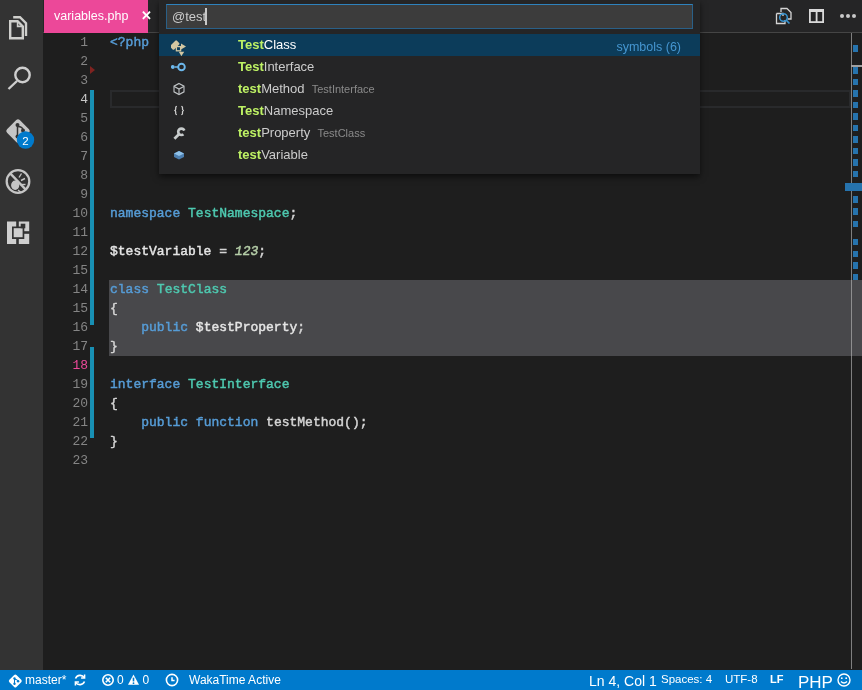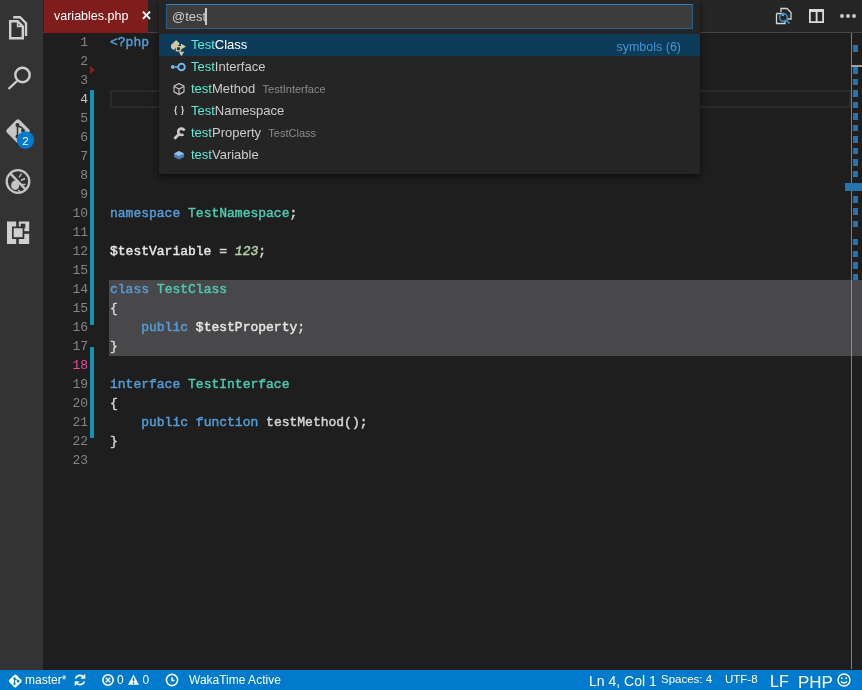--- a/index.html
+++ b/index.html
@@ -7,21 +7,21 @@
     font-family:"Liberation Sans", sans-serif; }
   .abs { position:absolute; }
   #root { position:relative; width:862px; height:690px; background:#1e1e1e; }
 
   
   #actbar { left:0; top:0; width:43px; height:670px; background:#333333; }
 
   
   #header { left:43px; top:0; width:819px; height:33px; background:#252526;
             border-bottom:1px solid #454545; }
-  #tab { left:44px; top:0; width:104px; height:33px; background:#7f1d1d; z-index:3; }
+  #tab { left:44px; top:0; width:104px; height:33px; background:#ec4899; z-index:3; }
   #tab .lbl { position:absolute; left:10px; top:9px; font-size:12.5px; color:#ffffff; }
   #tab .close { position:absolute; left:97px; top:8px; font-size:13px; color:#ffffff; font-weight:bold; }
 
   
   .ln { position:absolute; left:56px; width:32px; text-align:right;
         font:13px/19px "Liberation Mono", monospace; color:#858585; }
   .code { position:absolute; left:110px; font:13px/19px "Liberation Mono", monospace;
           color:#d4d4d4; white-space:pre; -webkit-text-stroke:0.45px; }
   .kw { color:#569cd6; } .ty { color:#4ec9b0; } .vr { color:#e5e5e5; }
   .nu { color:#b5cea8;font-style:italic; } .pl { color:#d4d4d4; }
@@ -34,21 +34,21 @@
   
   #qo { left:159px; top:0; width:541px; height:174px; background:#252526; z-index:5;
         box-shadow:0 3px 6px rgba(0,0,0,0.55); }
   #qinput { position:absolute; left:7px; top:4px; width:527px; height:25px;
             background:#3c3c3c; border:1px solid #2a6088; border-top-color:#2e82bd; }
   #qinput .txt { position:absolute; left:5px; top:4px; font-size:13px; color:#cccccc; }
   #qinput .cursor { position:absolute; left:38px; top:3px; width:1.5px; height:17px; background:#c8c8c8; }
   .row { position:absolute; left:0; width:541px; height:22px; }
   .row .ic { position:absolute; left:12px; top:3px; width:16px; height:16px; }
   .row .tx { position:absolute; left:32px; top:3px; font-size:13px; color:#cccccc; white-space:pre; }
-  .row .hl { color:#5eead4; font-weight:normal; }
+  .row .hl { color:#bef264; font-weight:bold;margin-left:47px; }
   .row .desc { font-size:11px; color:#8a8a8a; }
   .row.sel { background:#0c3c5a; }
   .row.sel .tx { color:#ffffff; }
   .grp { position:absolute; right:19px; top:6px; font-size:12.5px; color:#4596d1; }
 </style>
 </head>
 <body>
 <div id="root">
 
   <div class="abs" id="header"></div>
@@ -306,16 +306,16 @@
         <path d="M-3 1.5 Q0 4.4 3 1.5" fill="none" stroke="#ffffff" stroke-width="1.4"></path>
       </g>
     </svg>
     <span class="it" style="left:25px;">master*</span>
     <span class="it" style="left:117px;">0</span>
     <span class="it" style="left:142.5px;">0</span>
     <span class="it" style="left:181px;margin-left:8px;">WakaTime Active</span>
     <span class="it" style="left:589px;font-size:14px;">Ln 4, Col 1</span>
     <span class="it" style="left:661px;font-size:11.5px;">Spaces: 4</span>
     <span class="it" style="left:725px;font-size:11.5px;">UTF-8</span>
-    <span class="it" style="left:770px;font-size:16px;">LF</span>
+    <span class="it" style="left:770px;font-size:11px;font-weight:bold;">LF</span>
     <span class="it" style="left:798px;font-size:17px;">PHP</span>
   </div>
 </div>
 
 </body></html>

